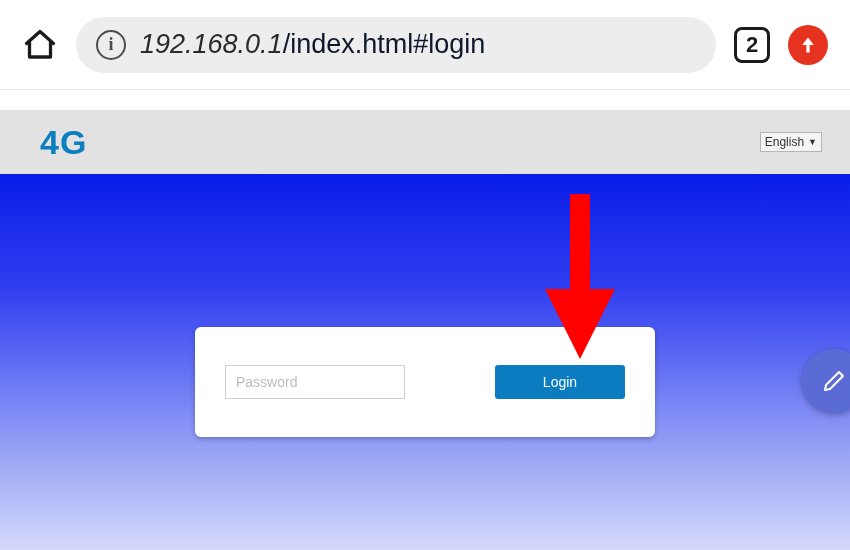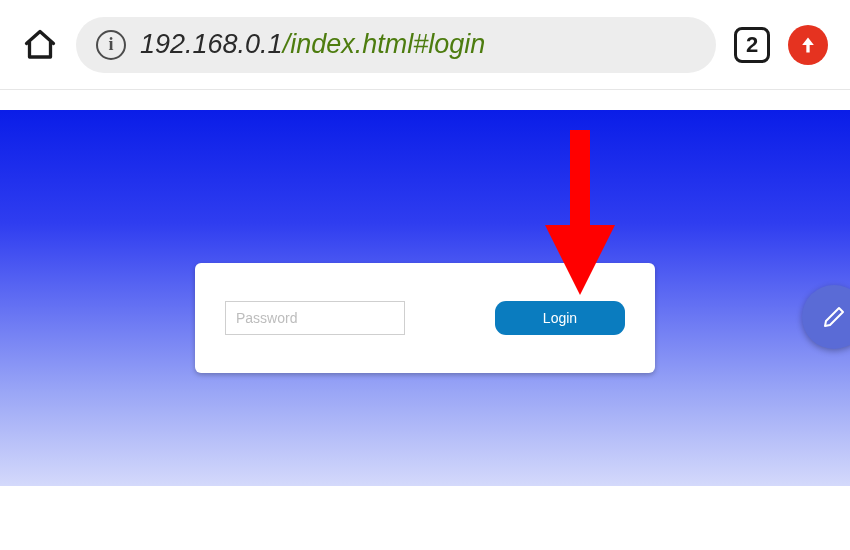--- a/index.html
+++ b/index.html
@@ -32,21 +32,21 @@
   .info-icon {
     width: 30px; height: 30px;
     border: 2.5px solid #4c4c4c;
     border-radius: 50%;
     display: flex; align-items: center; justify-content: center;
     font-weight: bold; font-size: 18px;
     font-family: Georgia, serif;
     flex-shrink: 0;
   }
   .url-host { color: #2a2a2a; font-style: italic; }
-  .url-path { color: #4d7c0f; font-style: italic; }
+  .url-path { color: #0f172a; }
   .tab-count {
     width: 36px; height: 36px;
     border: 3px solid #1b1b1b;
     border-radius: 8px;
     display: flex; align-items: center; justify-content: center;
     font-weight: bold; font-size: 22px;
     color: #1b1b1b;
   }
   .update-badge {
     width: 40px; height: 40px;
@@ -122,21 +122,21 @@
     color: #333;
   }
   .pwd-input::placeholder { color: #bdbdbd; }
   .login-btn {
     width: 130px;
     height: 34px;
     background: #0a7cbf;
     border: none;
     color: #ffffff;
     font-size: 14px;
-    border-radius: 11px;
+    border-radius: 3px;
     cursor: pointer;
     margin-left: 70px;
   }
 
   
   .annotation-text {
     position: absolute;
     color: #ff0000;
     font-size: 36px;
     font-family: Arial, sans-serif;
@@ -181,20 +181,27 @@
     <span>2</span>
   </div>
   <div class="update-badge">
     <svg viewBox="0 0 24 24" fill="#ffffff">
       <path d="M12 3 L19 12 L14 12 L14 21 L10 21 L10 12 L5 12 Z"></path>
     </svg>
   </div>
 </div>
 
 <div class="page">
+  <div class="header-bar">
+    <div class="logo">4G</div>
+    <div class="lang-select">
+      <span>English</span>
+      <span class="caret">▼</span>
+    </div>
+  </div>
 
   <div class="stage">
 
     <div class="login-card">
       <input class="pwd-input" type="password" placeholder="Password" style="">
       <button class="login-btn">Login</button>
     </div>
 
 
     <svg class="arrow" style="left: 540px; top: 20px;" width="80" height="170">

